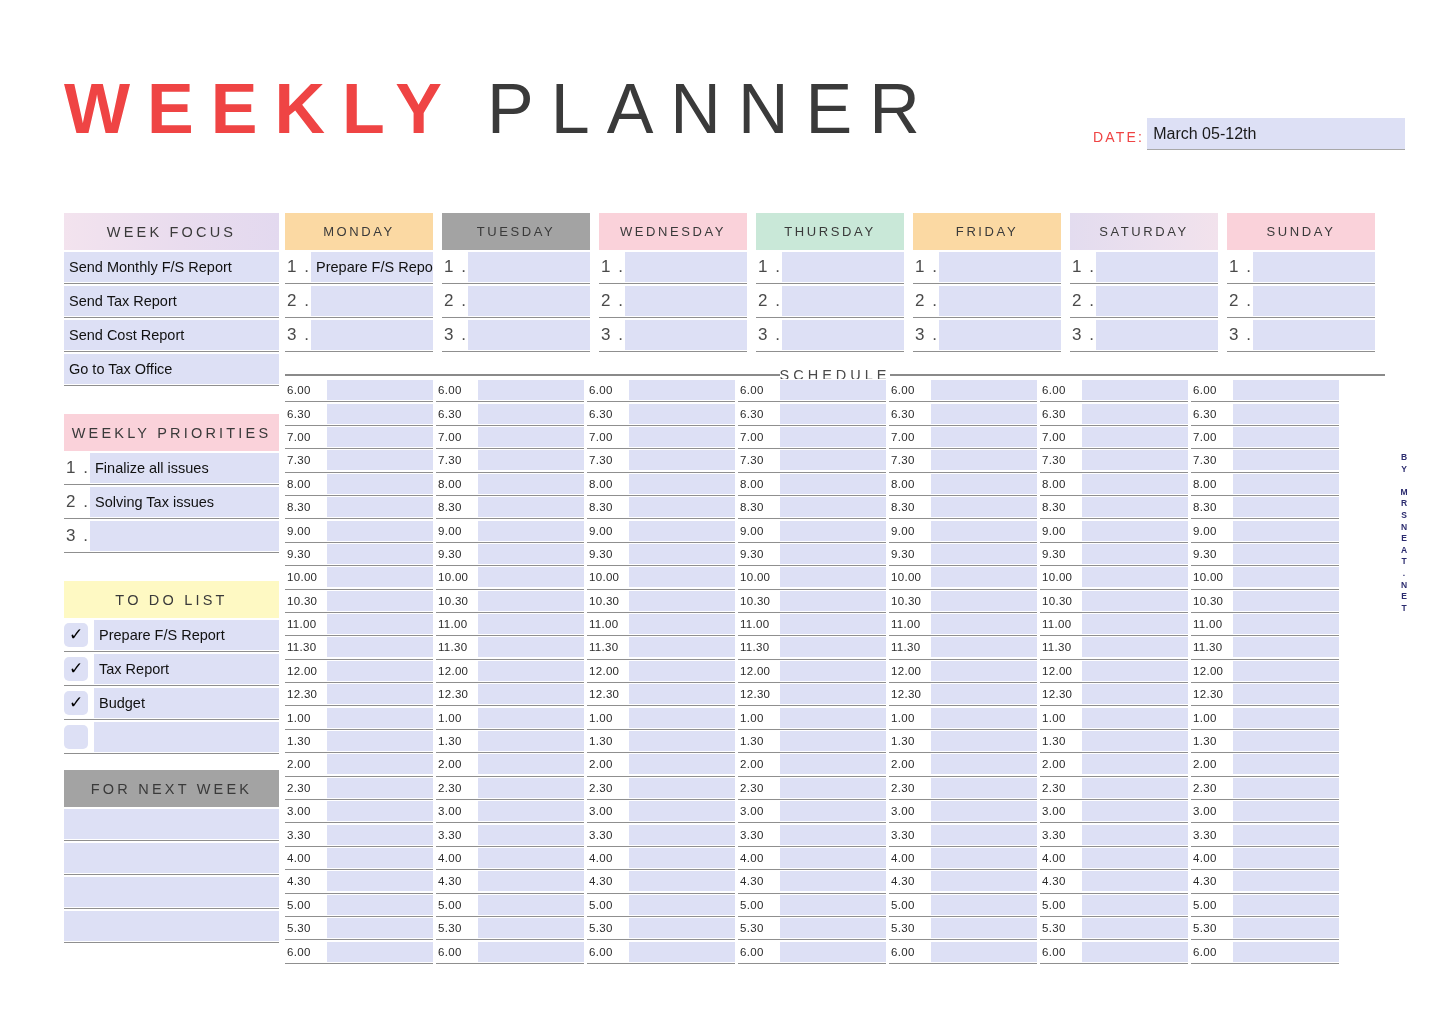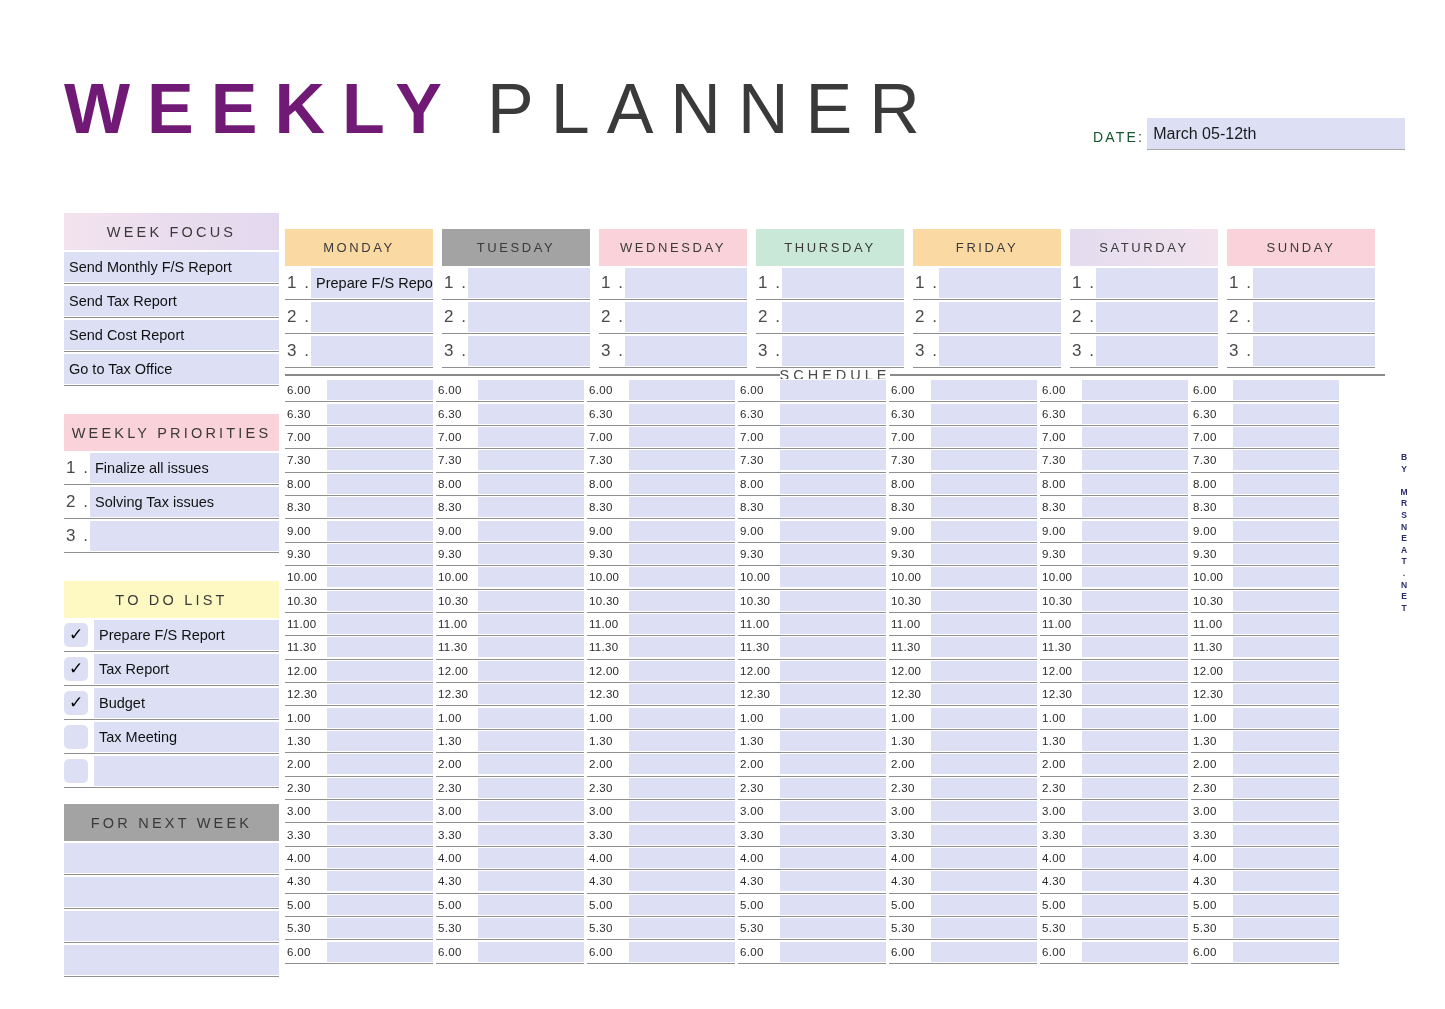--- a/index.html
+++ b/index.html
@@ -31,21 +31,21 @@
     left: 64px; top: 74px;
     display: flex;
     align-items: baseline;
     white-space: nowrap;
   }
   .title-bold {
     font-family: "Liberation Sans", sans-serif;
     font-size: 70px;
     font-weight: 700;
     letter-spacing: 17px;
-    color: #701a75;
+    color: #ef4444;
     line-height: 1;
   }
   .title-light {
     font-family: "Liberation Sans", sans-serif;
     font-size: 70px;
     font-weight: 300;
     letter-spacing: 17px;
     color: #3a3a3a;
     line-height: 1;
     margin-left: 28px;
@@ -53,21 +53,21 @@
 
   #date-block {
     position: absolute;
     left: 1093px; top: 118px;
     display: flex;
     align-items: flex-end;
   }
   #date-label {
     font-size: 14px;
     letter-spacing: 2.2px;
-    color: #14532d;
+    color: #ef4444;
     padding-bottom: 5px;
     font-weight: 400;
   }
   #date-value {
     width: 258px;
     height: 32px;
     background: #dde0f5;
     border-bottom: 1.5px solid #a8a8a8;
     font-size: 16px;
     color: #1a1a1a;
@@ -159,21 +159,21 @@
   #next-week-header {
     background: #a3a3a3;
     margin-top: 16px;
   }
   #next-week-list .field-row { height: 34px; }
   #next-week-list .field-fill { width: 100%; }
 
   
   #days {
     position: absolute;
-    left: 285px; top: 229px;
+    left: 285px; top: 213px;
     width: 1100px;
     display: flex;
     gap: 9px;
   }
   .day-col { width: 148px; flex: 0 0 148px; }
   .day-header {
     height: 37px;
     display: flex;
     align-items: center;
     justify-content: center;
@@ -309,24 +309,20 @@
         <div class="field-row">
           <div class="todo-box">✓</div>
           <div class="field-fill">Tax Report</div>
         </div>
         <div class="field-row">
           <div class="todo-box">✓</div>
           <div class="field-fill">Budget</div>
         </div>
         <div class="field-row">
           <div class="todo-box"></div>
-          <div class="field-fill">Tax Meeting</div>
-        </div>
-        <div class="field-row">
-          <div class="todo-box"></div>
           <div class="field-fill"></div>
         </div>
       </div>
 
     <div class="panel-header" id="next-week-header">FOR NEXT WEEK</div>
     <div id="next-week-list">
         <div class="field-row">
           <div class="field-fill"></div>
         </div>
         <div class="field-row">

